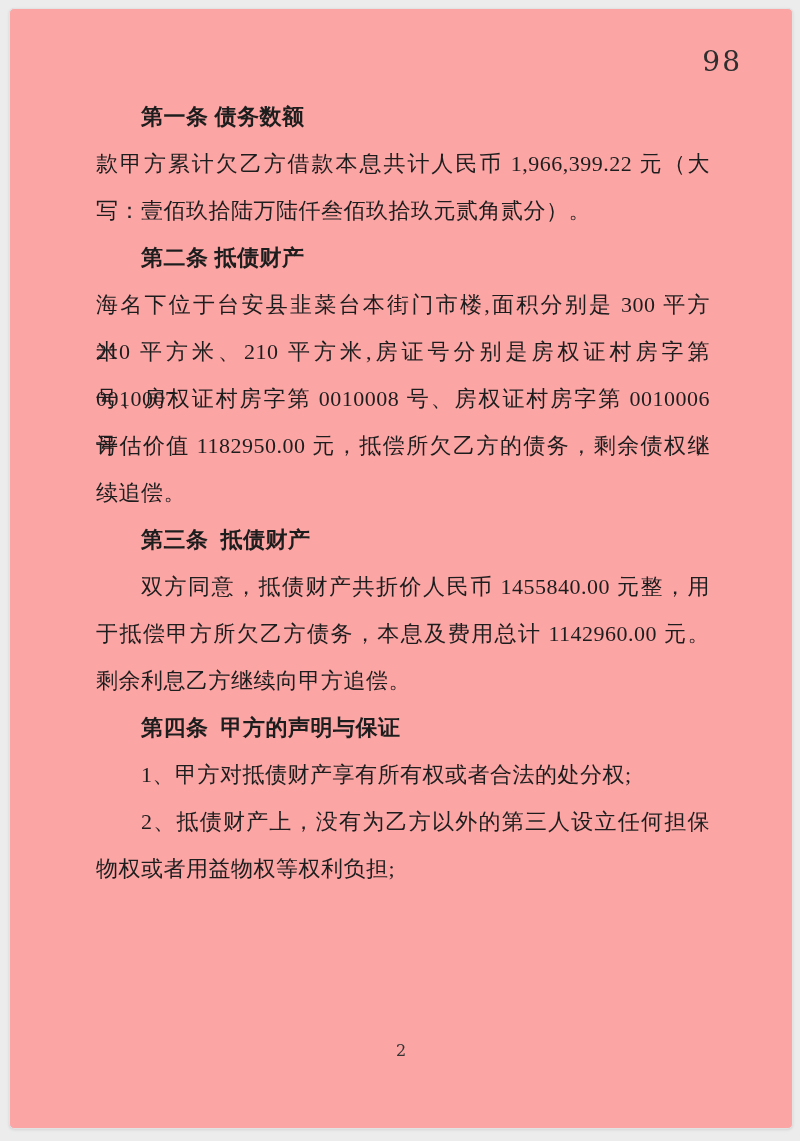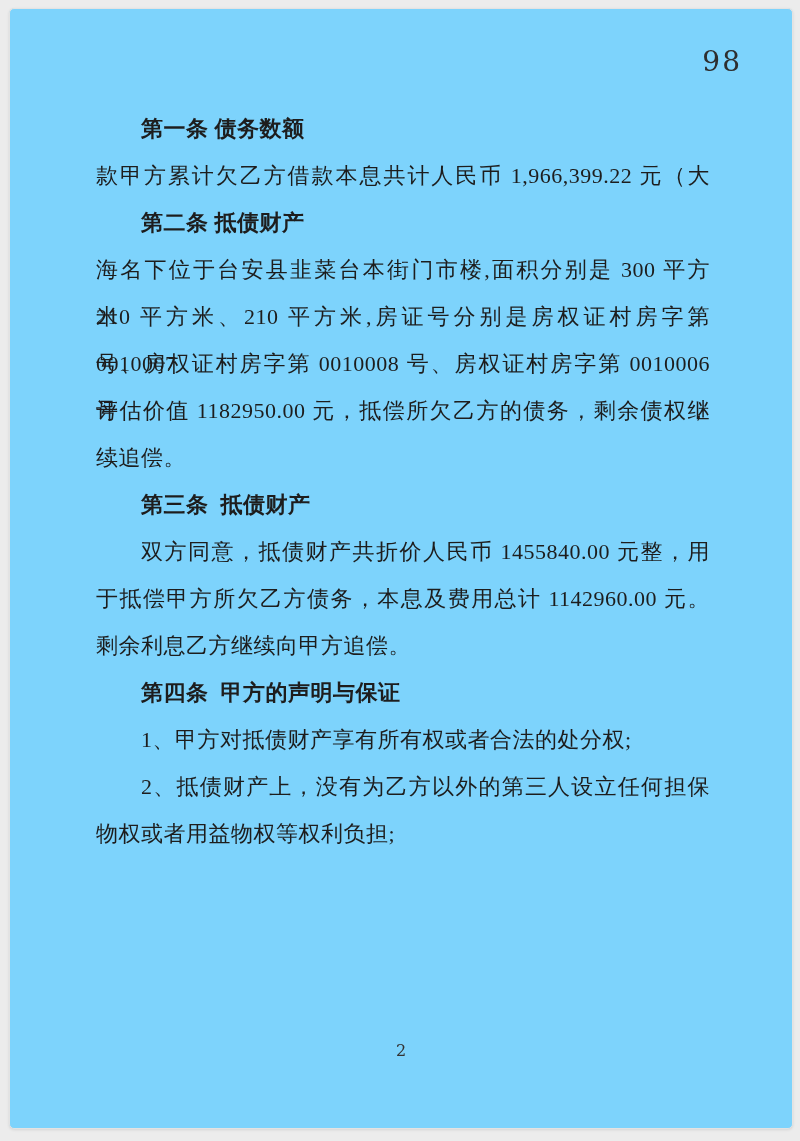--- a/index.html
+++ b/index.html
@@ -10,39 +10,39 @@
     background: #ececec;
     font-family: "Liberation Serif", "DejaVu Serif", serif;
     overflow: hidden;
   }
   .page {
     position: absolute;
     left: 9px;
     top: 8px;
     width: 784px;
     height: 1121px;
-    background: #7dd3fc;
+    background: #fca5a5;
     border: 1px solid #e3e3e3;
     border-radius: 5px;
     box-shadow: 0 1px 3px rgba(0,0,0,0.10);
     box-sizing: border-box;
   }
   .top-page-num {
     position: absolute;
     top: 36px;
     right: 50px;
     font-size: 28px;
     letter-spacing: 2px;
     color: #2e2e2e;
     font-family: "DejaVu Serif", serif;
   }
   .doc-body {
     position: absolute;
     left: 86px;
-    top: 96px;
+    top: 84px;
     width: 614px;
   }
   .ln {
     height: 47px;
     line-height: 47px;
     font-size: 22px;
     color: #1d1d1d;
     letter-spacing: 0.5px;
     white-space: pre-wrap;
   }
@@ -66,20 +66,21 @@
 </head>
 <body>
 
 <div class="page">
 
   <div class="top-page-num">98</div>
 
   <div class="doc-body">
     <div class="ln h ind">第一条 债务数额</div>
     <div class="ln j">款甲方累计欠乙方借款本息共计人民币 1,966,399.22 元（大</div>
+    <div class="ln">写：壹佰玖拾陆万陆仟叁佰玖拾玖元贰角贰分）。</div>
     <div class="ln h ind">第二条 抵债财产</div>
     <div class="ln j">海名下位于台安县韭菜台本街门市楼,面积分别是 300 平方米、</div>
     <div class="ln j">210 平方米、210 平方米,房证号分别是房权证村房字第 0010007</div>
     <div class="ln j">号、房权证村房字第 0010008 号、房权证村房字第 0010006 号，</div>
     <div class="ln j">评估价值 1182950.00 元，抵偿所欠乙方的债务，剩余债权继</div>
     <div class="ln">续追偿。</div>
     <div class="ln h ind">第三条  抵债财产</div>
     <div class="ln ind j">双方同意，抵债财产共折价人民币 1455840.00 元整，用</div>
     <div class="ln j">于抵偿甲方所欠乙方债务，本息及费用总计 1142960.00 元。</div>
     <div class="ln">剩余利息乙方继续向甲方追偿。</div>

